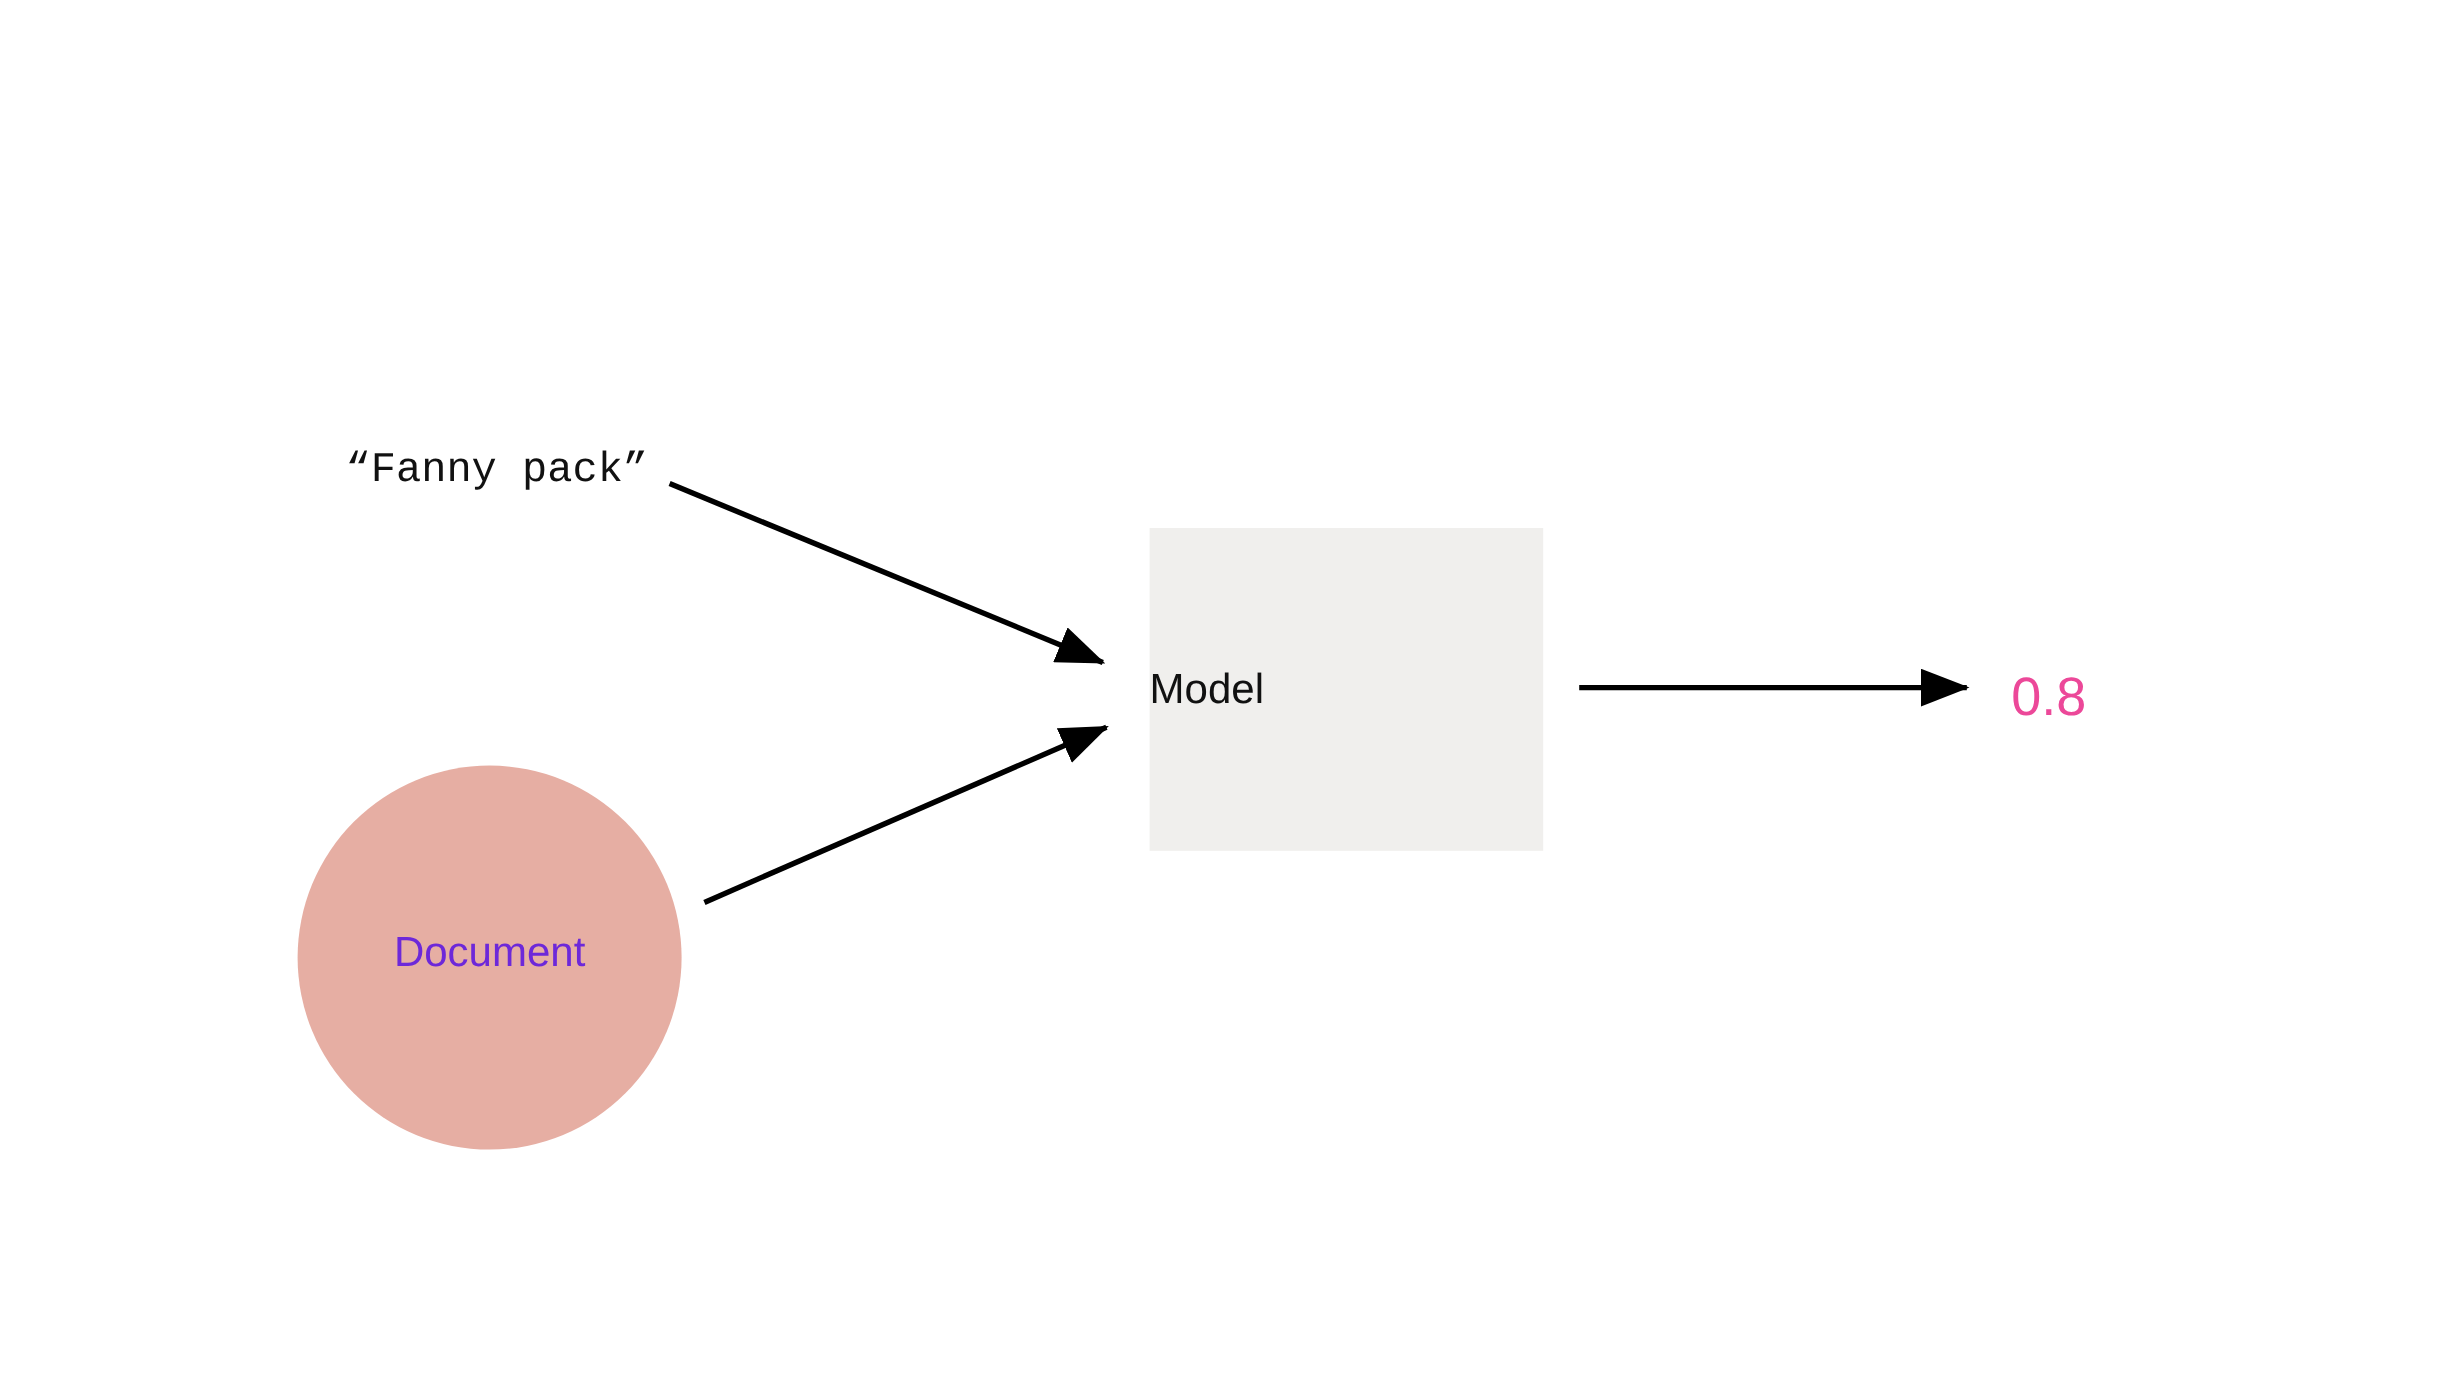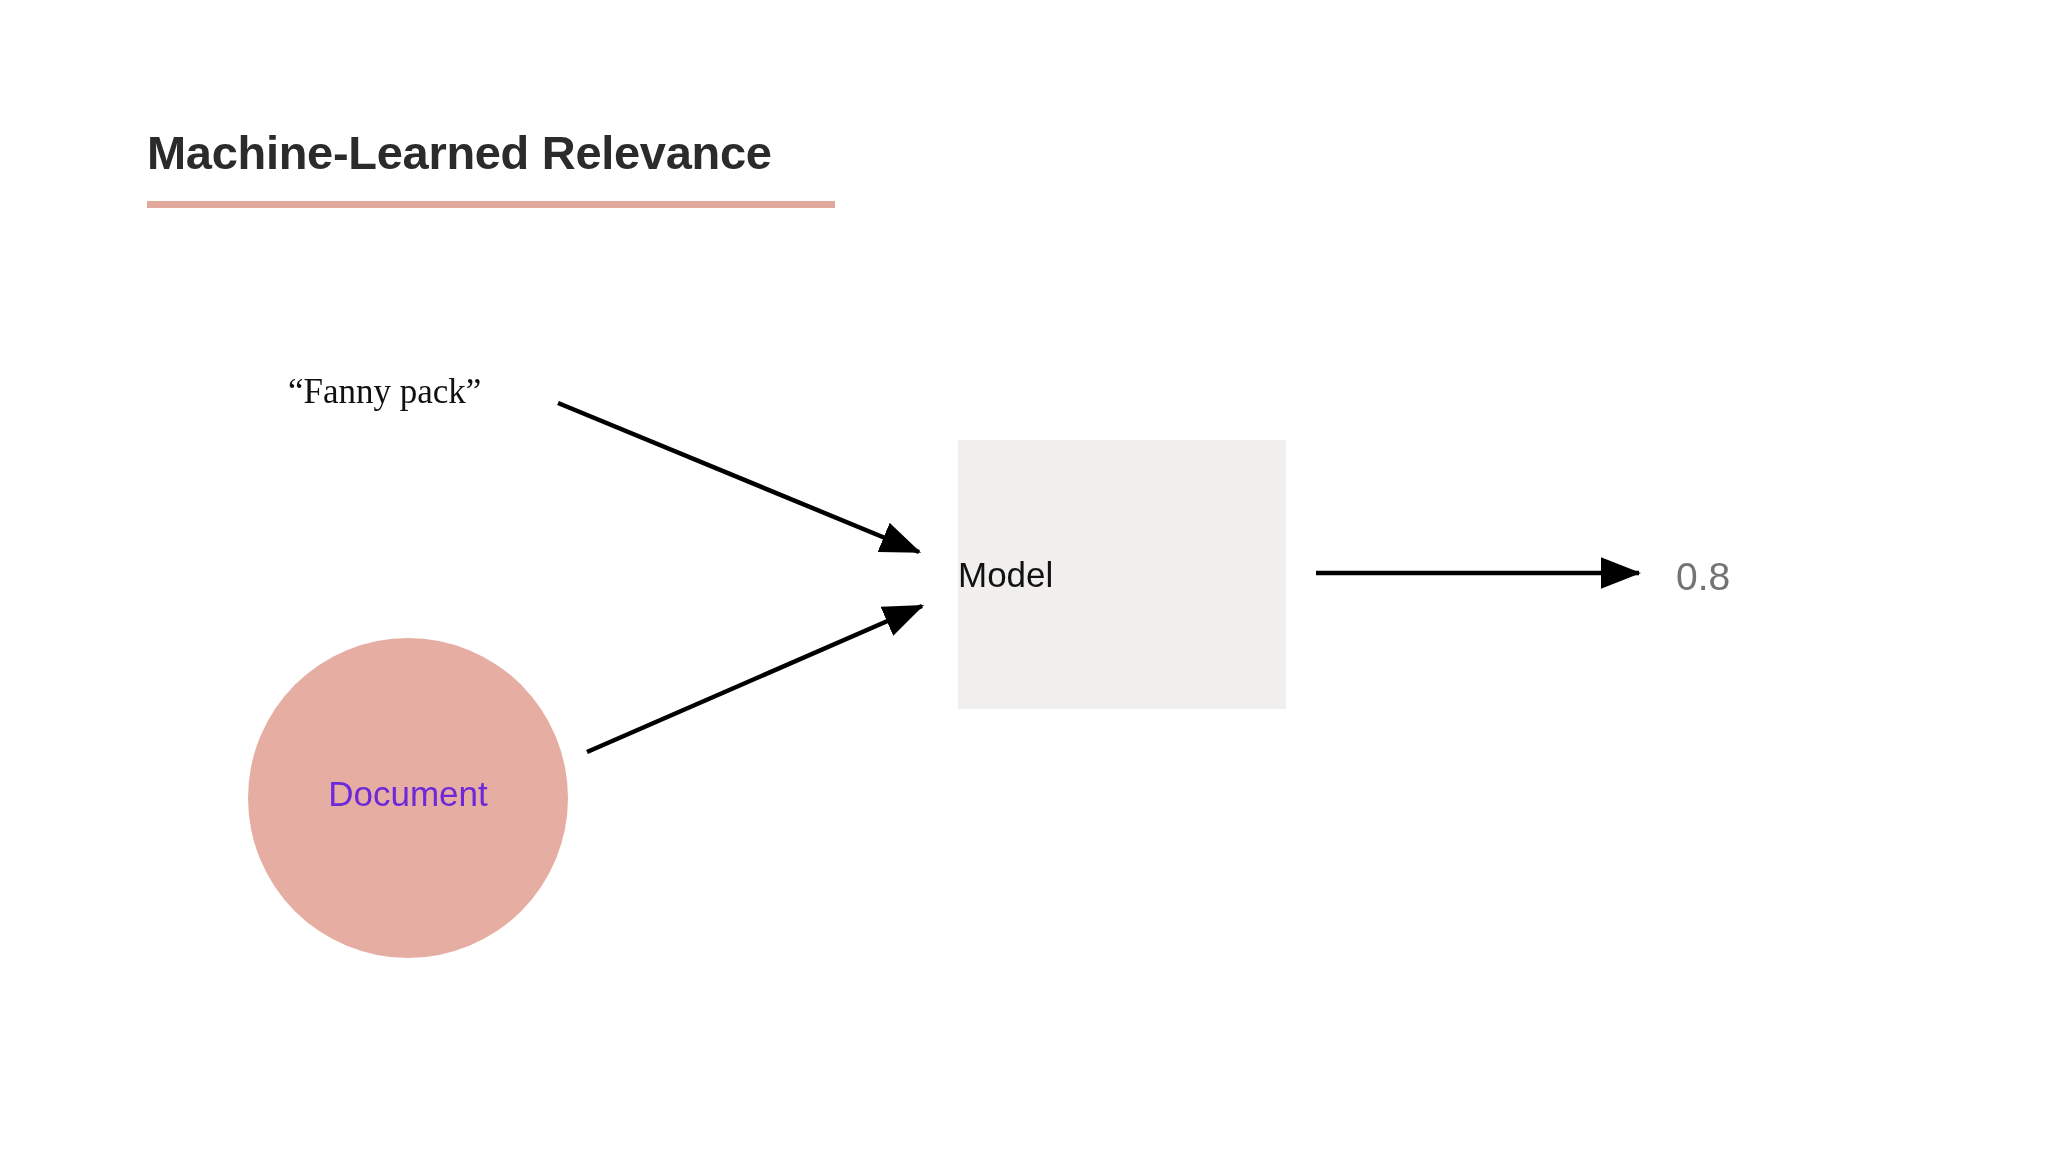--- a/index.html
+++ b/index.html
@@ -56,21 +56,21 @@
   }
 
   
   .query-label {
     position: absolute;
     left: 288px;
     top: 372px;
     font-size: 35px;
     color: #111111;
     white-space: nowrap;
-    font-family: Liberation Serif, serif;
+    font-family: Liberation Mono, monospace;
   }
 
   
   .doc-circle {
     position: absolute;
     left: 248px;
     top: 638px;
     width: 320px;
     height: 320px;
     border-radius: 50%;
@@ -105,35 +105,31 @@
     font-size: 35px;
     color: #111111;
     font-family: "Liberation Sans", sans-serif;
   }
 
   
   .score-label {
     position: absolute;
     left: 1676px;
     top: 555px;
-    font-size: 39px;
-    color: #737373;
+    font-size: 45px;
+    color: #ec4899;
     white-space: nowrap;
     font-family: "Liberation Sans", sans-serif;
   }
 </style>
 </head>
 <body>
 
 <div id="slide">
 
-  <div class="title-block">
-    <div class="slide-title">Machine-Learned Relevance</div>
-    <div class="title-rule"></div>
-  </div>
 
   <div class="diagram">
     <svg viewBox="0 0 2048 1152" xmlns="http://www.w3.org/2000/svg">
       <defs>
         <marker id="arrowhead" markerWidth="9" markerHeight="7" refX="8.5" refY="3.5" orient="auto" markerUnits="strokeWidth">
           <polygon points="0 0, 9 3.5, 0 7" fill="#000000"></polygon>
         </marker>
       </defs>
 
       <g>

